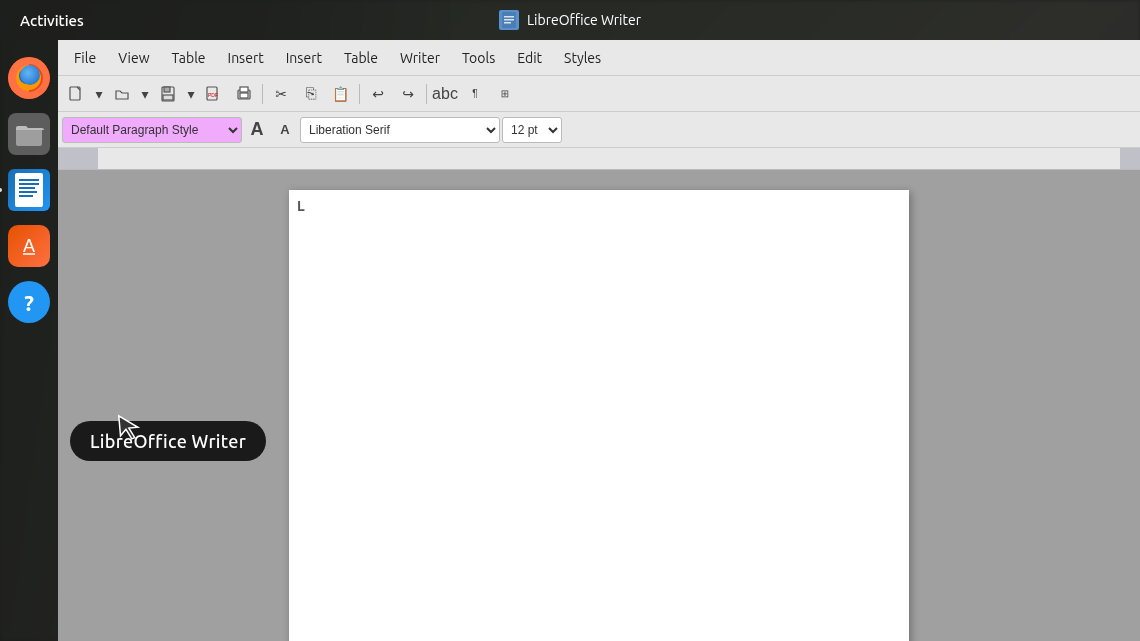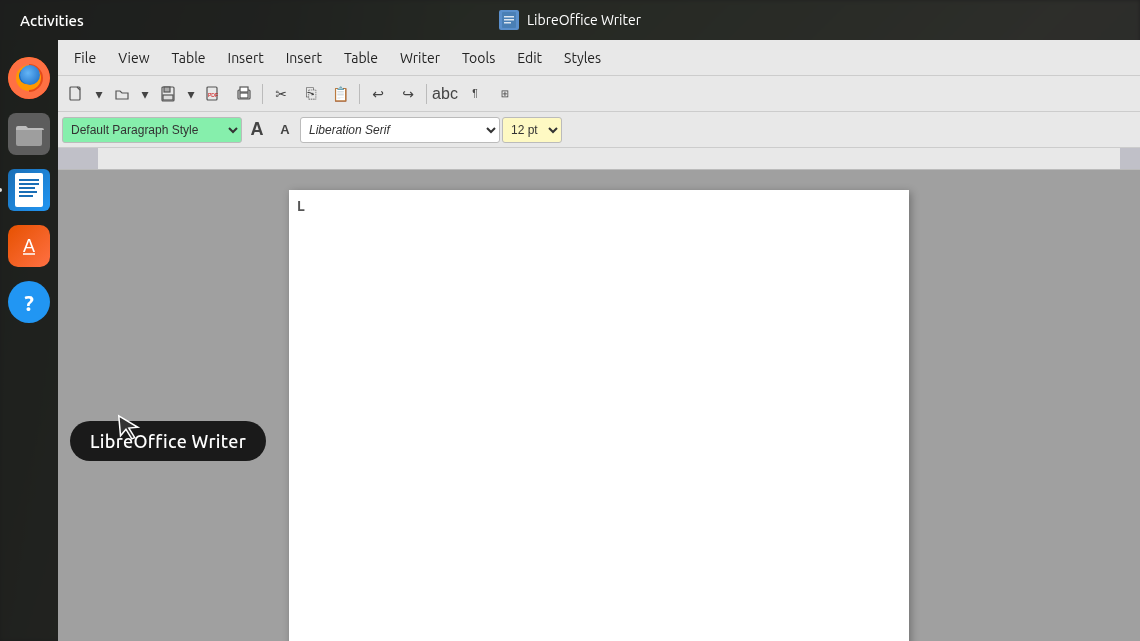--- a/index.html
+++ b/index.html
@@ -246,21 +246,21 @@
       padding: 0 4px;
       gap: 2px;
       flex-shrink: 0;
     }
 
     .style-combo {
       width: 180px;
       height: 26px;
       border: 1px solid #bbb;
       border-radius: 3px;
-      background: #86efac;
+      background: #f0abfc;
       font-size: 12px;
       padding: 0 4px;
       color: #333;
     }
 
     .font-size-btn {
       width: 26px;
       height: 26px;
       border: none;
       background: transparent;
@@ -274,29 +274,28 @@
 
     .font-combo {
       width: 200px;
       height: 26px;
       border: 1px solid #bbb;
       border-radius: 3px;
       background: white;
       font-size: 12px;
       padding: 0 4px;
       color: #333;
-      font-style: italic;
     }
 
     .font-size-combo {
       width: 60px;
       height: 26px;
       border: 1px solid #bbb;
       border-radius: 3px;
-      background: #fef9c3;
+      background: #ffffff;
       font-size: 12px;
       padding: 0 4px;
       color: #333;
     }
 
     
     .ruler {
       height: 22px;
       background: #d8d8d8;
       border-bottom: 1px solid #bbb;

